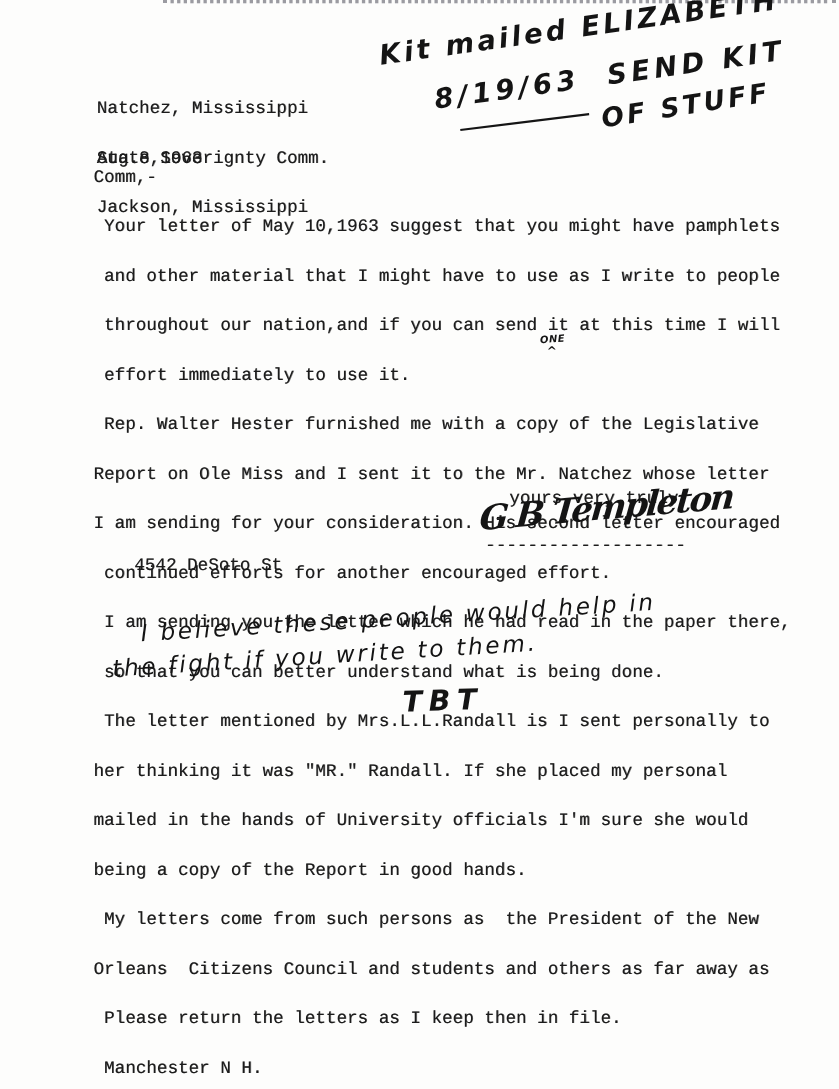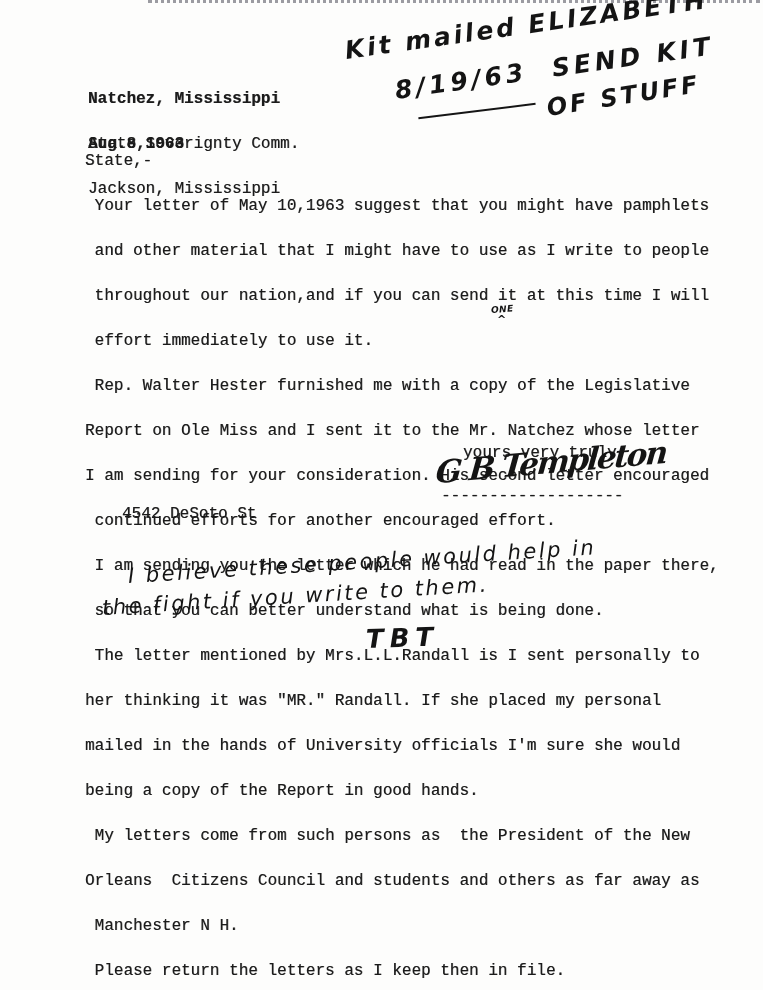--- a/index.html
+++ b/index.html
@@ -16,21 +16,21 @@
     border-top:3px dotted #9b9ba1;
   }
   .typed {
     position:absolute;
     white-space:pre;
     font-size:16px;
     line-height:15px;
     letter-spacing:0;
     text-shadow:0.5px 0 0 rgba(20,20,20,0.55);
   }
-  .sender      { left:88px;  top:62px;font-weight:bold;  }
+  .sender      { left:88px;  top:62px;  }
   .recipient   { left:88px;  top:107px; }
   .salutation  { left:85px;  top:154px; }
   .body-block  { left:85px;  top:169px; }
   .closing     { left:463px; top:446px; }
   .sig-underline { left:441px; top:489px; }
   .address     { left:122px; top:507px; }
 
   .hand {
     position:absolute;
     font-family:"DejaVu Sans",sans-serif;
@@ -73,41 +73,41 @@
   <div class="typed sender">
     <div>Natchez, Mississippi</div>
     <div>Aug.8,1963</div>
   </div>
 
   <div class="typed recipient">
     <div>State Soverignty Comm.</div>
     <div>Jackson, Mississippi</div>
   </div>
 
-  <div class="typed salutation">State,-</div>
+  <div class="typed salutation">Comm,-</div>
 
   <div class="typed body-block">
     <div> Your letter of May 10,1963 suggest that you might have pamphlets</div>
     <div> and other material that I might have to use as I write to people</div>
     <div> throughout our nation,and if you can send it at this time I will</div>
     <div> effort immediately to use it.</div>
     <div> Rep. Walter Hester furnished me with a copy of the Legislative</div>
     <div>Report on Ole Miss and I sent it to the Mr. Natchez whose letter</div>
     <div>I am sending for your consideration. His second letter encouraged</div>
     <div> continued efforts for another encouraged effort.</div>
     <div> I am sending you the letter which he had read in the paper there,</div>
     <div> so that you can better understand what is being done.</div>
     <div> The letter mentioned by Mrs.L.L.Randall is I sent personally to</div>
     <div>her thinking it was "MR." Randall. If she placed my personal</div>
     <div>mailed in the hands of University officials I'm sure she would</div>
     <div>being a copy of the Report in good hands.</div>
     <div> My letters come from such persons as  the President of the New</div>
     <div>Orleans  Citizens Council and students and others as far away as</div>
+    <div> Please return the letters as I keep then in file.</div>
     <div> Manchester N H.</div>
-    <div> Please return the letters as I keep then in file.</div>
   </div>
 
   <div class="hand insert-one">ONE</div>
   <div class="hand insert-caret">^</div>
 
   <div class="typed closing">yours very truly</div>
   <div class="hand signature">G B Templeton</div>
   <div class="typed sig-underline">-------------------</div>
   <div class="typed address">4542 DeSoto St</div>
 

